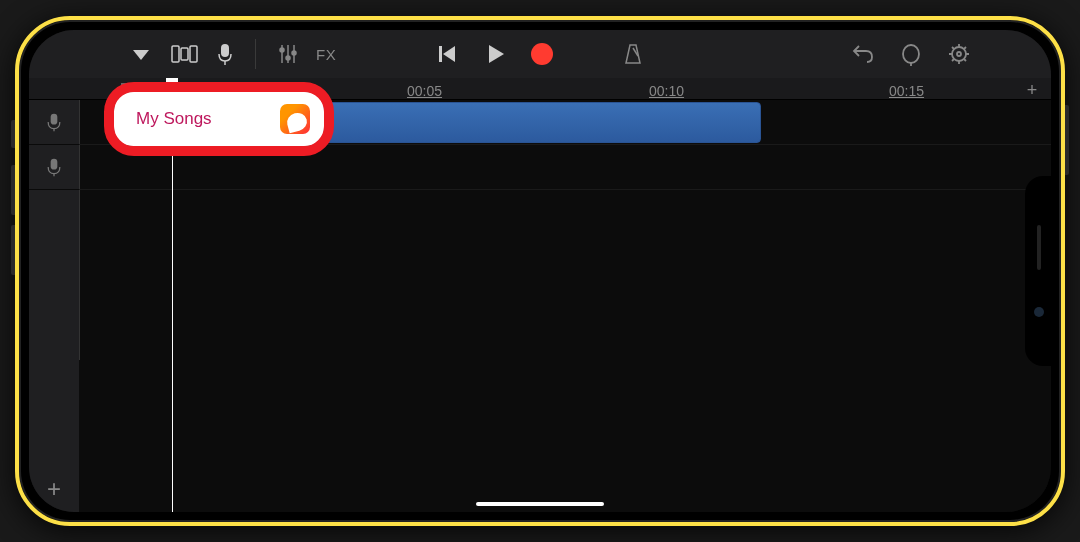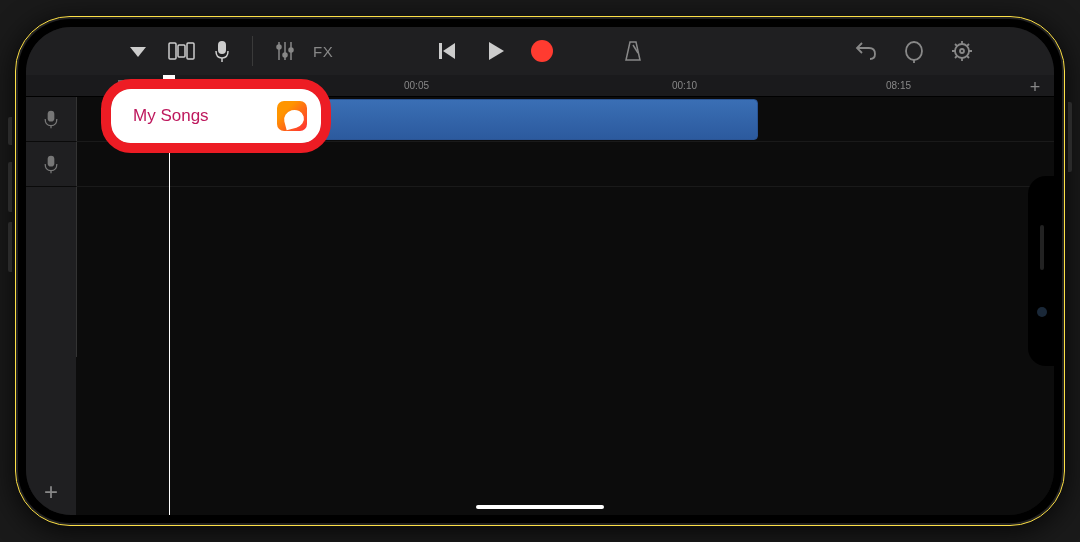--- a/index.html
+++ b/index.html
@@ -11,21 +11,21 @@
       height: 542px;
       width: 1080px;
       font-family: -apple-system, BlinkMacSystemFont, sans-serif;
     }
     .phone-frame {
       width: 1050px;
       height: 510px;
       border-radius: 55px;
       background: #000;
       position: relative;
-      border: 1px solid #fde047;
+      border: 4px solid #fde047;
       box-shadow: inset 0 0 0 2px #222, 0 5px 30px rgba(0,0,0,0.8);
     }
     .side-button {
       position: absolute;
       width: 4px;
       background: #2a2a2a;
       border-radius: 2px 0 0 2px;
     }
     .phone-buttons-right {
       position: absolute;
@@ -150,23 +150,24 @@
       padding: 0 15px 0 50px;
     }
     .header-grid-icon {
       width: 12px; height: 12px;
       display: flex; flex-direction: column; gap: 1px;
     }
     .header-grid-icon div { display: flex; gap: 1px; height: 5px; }
     .header-grid-icon span { width: 5px; background: #666; }
     .time-marker {
       position: absolute;
-      font-size: 10px;
+      font-size: 14px;
       color: #888;
       top: 5px;
+      text-decoration: underline;
     }
     .tracks-area {
       position: absolute;
       top: 70px;
       left: 0;
       right: 0;
       bottom: 0;
       background: #0c0c0c;
     }
     .track-sidebar {
@@ -444,22 +445,22 @@
             <span></span>
           </div>
       </div>
       <svg width="11" height="11" viewBox="0 0 24 24" fill="#666">
           <path d="M4 14 Q4 4 12 4 Q20 4 20 14 L20 20 L16 20 L16 14 L18 14 Q18 6 12 6 Q6 6 6 14 L8 14 L8 20 L4 20 Z"></path>
         </svg>
     </div>
 
     <div class="timeline-header">
       <div class="time-marker" style="left:238px;">00:05</div>
-      <div class="time-marker" style="left:480px;margin-left:26px;">00:10</div>
-      <div class="time-marker" style="left:720px;">08:15</div>
+      <div class="time-marker" style="left:480px;">00:10</div>
+      <div class="time-marker" style="left:720px;">00:15</div>
     </div>
 
     <div class="add-section-btn">+</div>
 
     <div class="tracks-area">
       <div class="section-divider" style="left:50px;"></div>
 
       <div class="track-sidebar">
         <div class="track-head">
           <svg viewBox="0 0 24 24" fill="#777">

